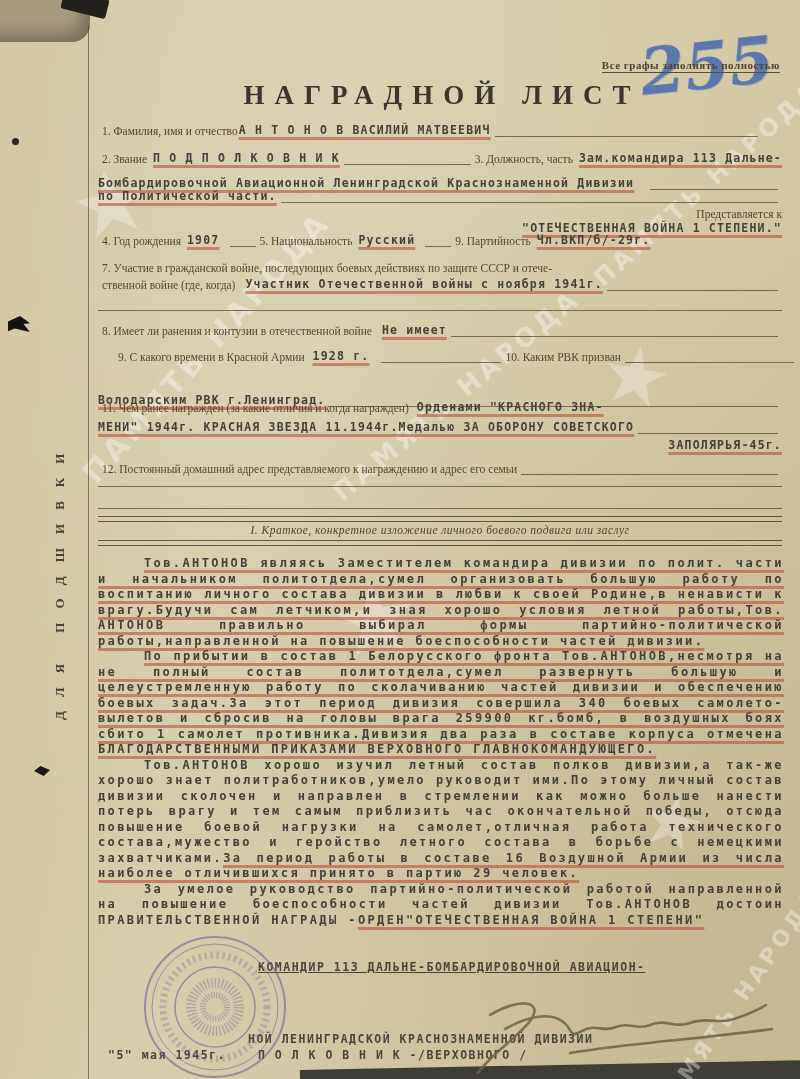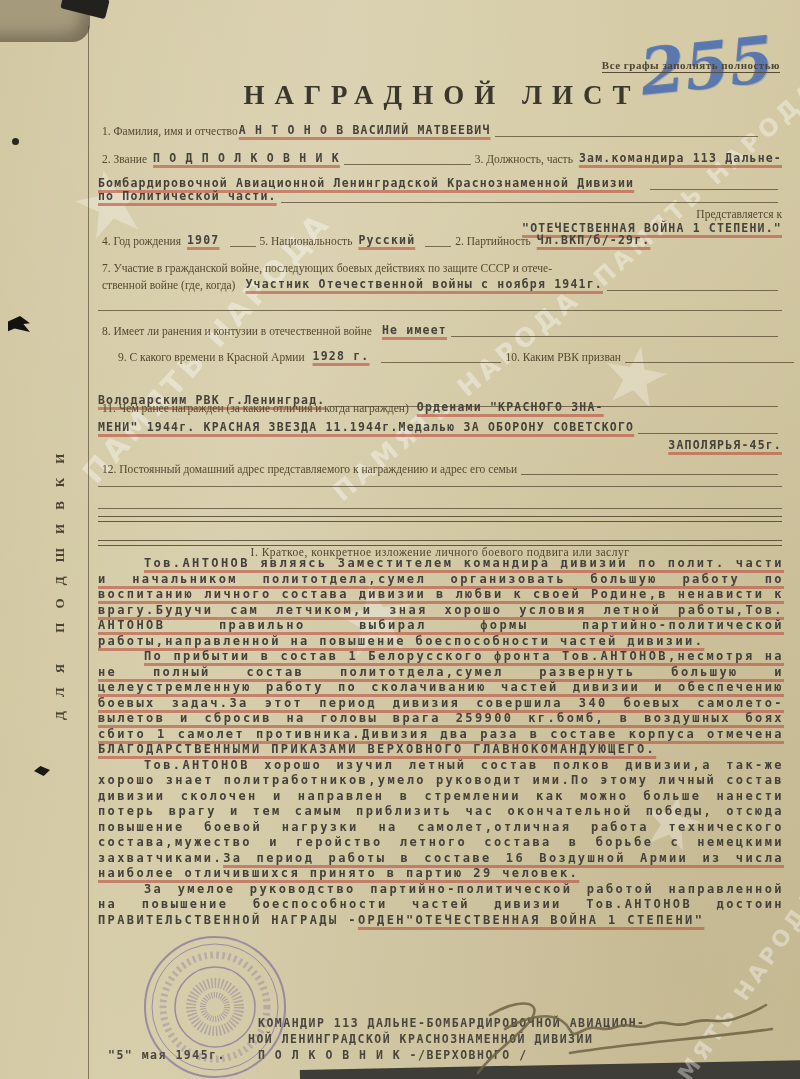--- a/index.html
+++ b/index.html
@@ -118,21 +118,21 @@
       <span class="fill"></span>
     </div>
 
     <div class="abs row" style="top:232px;left:4px;width:680px;">
       <span class="lbl">4. Год рождения</span>
       <span class="typed rl" style="margin:0 6px;">1907</span>
       <span class="fill" style="max-width:26px;"></span>
       <span class="lbl">5. Национальность</span>
       <span class="typed rl" style="margin:0 6px;">Русский</span>
       <span class="fill" style="max-width:26px;"></span>
-      <span class="lbl">2. Партийность</span>
+      <span class="lbl">9. Партийность</span>
       <span class="typed rl" style="margin-left:6px;">Чл.ВКП/б/-29г.</span>
     </div>
 
     <div class="abs" style="top:258px;left:4px;width:680px;">
       <span class="lbl">7. Участие в гражданской войне, последующих боевых действиях по защите СССР и отече-</span>
     </div>
     <div class="abs row" style="top:276px;left:4px;width:680px;">
       <span class="lbl">ственной войне (где, когда)</span>
       <span class="typed rl" style="margin-left:10px;">Участник Отечественной войны с ноября 1941г.</span>
       <span class="fill"></span>
@@ -172,31 +172,31 @@
     </div>
 
     <div class="abs row" style="top:460px;left:4px;width:680px;">
       <span class="lbl">12. Постоянный домашний адрес представляемого к награждению и адрес его семьи</span>
       <span class="fill"></span>
     </div>
     <div class="abs rule" style="top:472px;left:0;width:684px;height:14px;"></div>
     <div class="abs rule" style="top:494px;left:0;width:684px;height:14px;"></div>
 
     <div class="abs dblrule" style="top:516px;left:0;width:684px;"></div>
-    <div class="abs sect-title" style="top:546px;left:0;width:684px;">I. Краткое, конкретное изложение личного боевого подвига или заслуг</div>
+    <div class="abs sect-title" style="top:524px;left:0;width:684px;font-style:italic;">I. Краткое, конкретное изложение личного боевого подвига или заслуг</div>
     <div class="abs dblrule" style="top:540px;left:0;width:684px;"></div>
 
     <div class="abs" style="top:556px;left:0;width:686px;">
       <p class="body-p"><span class="rl">Тов.АНТОНОВ являясь Заместителем командира дивизии по полит. части и начальником политотдела,сумел организовать большую работу по воспитанию личного состава дивизии в любви к своей Родине,в ненависти к врагу.Будучи сам летчиком,и зная хорошо условия летной работы,Тов. АНТОНОВ правильно выбирал формы партийно-политической работы,направленной на повышение боеспособности частей дивизии.</span></p>
       <p class="body-p"><span class="rl">По прибытии в состав 1 Белорусского фронта Тов.АНТОНОВ,несмотря на не полный состав политотдела,сумел развернуть большую и целеустремленную работу по сколачиванию частей дивизии и обеспечению боевых задач.За этот период дивизия совершила 340 боевых самолето-вылетов и сбросив на головы врага 259900 кг.бомб, в воздушных боях сбито 1 самолет противника.Дивизия два раза в составе корпуса отмечена БЛАГОДАРСТВЕННЫМИ ПРИКАЗАМИ ВЕРХОВНОГО ГЛАВНОКОМАНДУЮЩЕГО.</span></p>
       <p class="body-p"><span>Тов.АНТОНОВ хорошо изучил летный состав полков дивизии,а так-же хорошо знает политработников,умело руководит ими.По этому личный состав дивизии сколочен и направлен в стремлении как можно больше нанести потерь врагу и тем самым приблизить час окончательной победы, отсюда повышение боевой нагрузки на самолет,отличная работа технического состава,мужество и геройство летного состава в борьбе с немецкими захватчиками.</span><span class="rl">За период работы в составе 16 Воздушной Армии из числа наиболее отличившихся принято в партию 29 человек.</span></p>
       <p class="body-p"><span>За умелое руководство партийно-политической работой направленной на повышение боеспособности частей дивизии Тов.АНТОНОВ достоин ПРАВИТЕЛЬСТВЕННОЙ НАГРАДЫ -</span><span class="rl">ОРДЕН"ОТЕЧЕСТВЕННАЯ ВОЙНА 1 СТЕПЕНИ"</span></p>
     </div>
 
-    <div class="abs sig-line" style="top:1016px;left:160px;">КОМАНДИР 113 ДАЛЬНЕ-БОМБАРДИРОВОЧНОЙ АВИАЦИОН-</div>
+    <div class="abs sig-line" style="top:960px;left:160px;text-decoration:underline;">КОМАНДИР 113 ДАЛЬНЕ-БОМБАРДИРОВОЧНОЙ АВИАЦИОН-</div>
     <div class="abs sig-line" style="top:1032px;left:150px;">НОЙ ЛЕНИНГРАДСКОЙ КРАСНОЗНАМЕННОЙ ДИВИЗИИ</div>
     <div class="abs sig-line" style="top:1048px;left:10px;">"5" мая 1945г.</div>
     <div class="abs sig-line" style="top:1048px;left:160px;">П О Л К О В Н И К -/ВЕРХОВНОГО /</div>
   </div>
 
   <svg class="abs" style="left:120px;top:935px;" width="190" height="144" viewBox="0 0 190 144">
     <g stroke="rgba(104,88,152,.55)" fill="none">
       <circle cx="95" cy="72" r="70" stroke-width="2"></circle>
       <circle cx="95" cy="72" r="63" stroke-width="1"></circle>
       <circle cx="95" cy="72" r="40" stroke-width="1.5"></circle>

